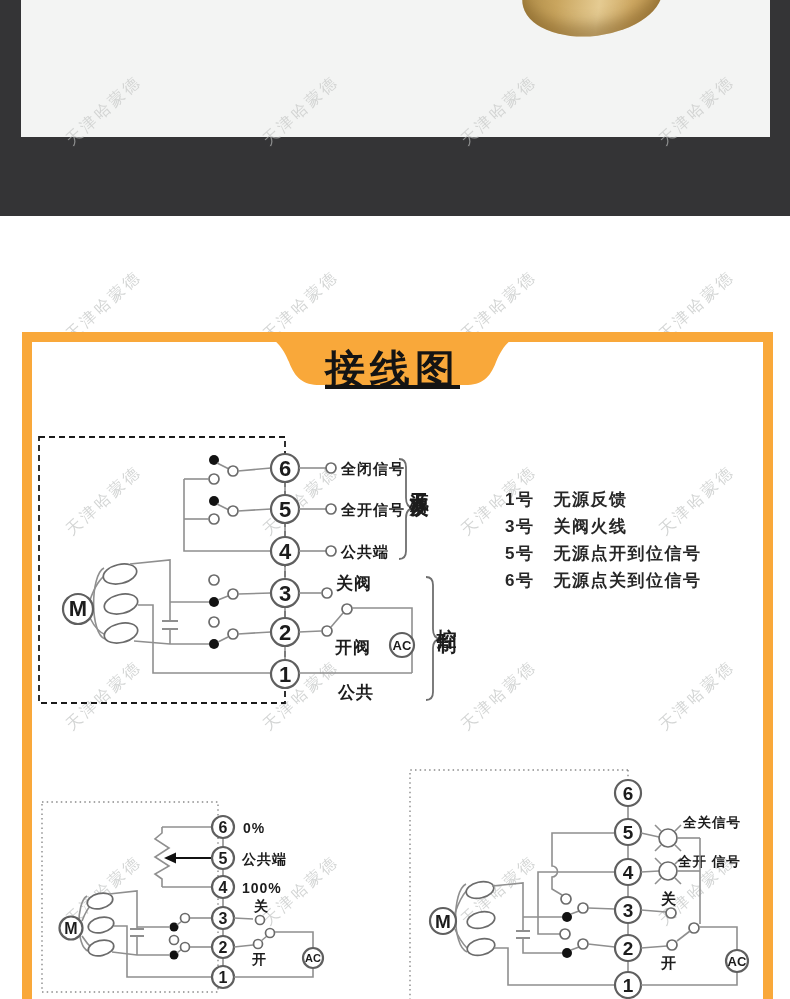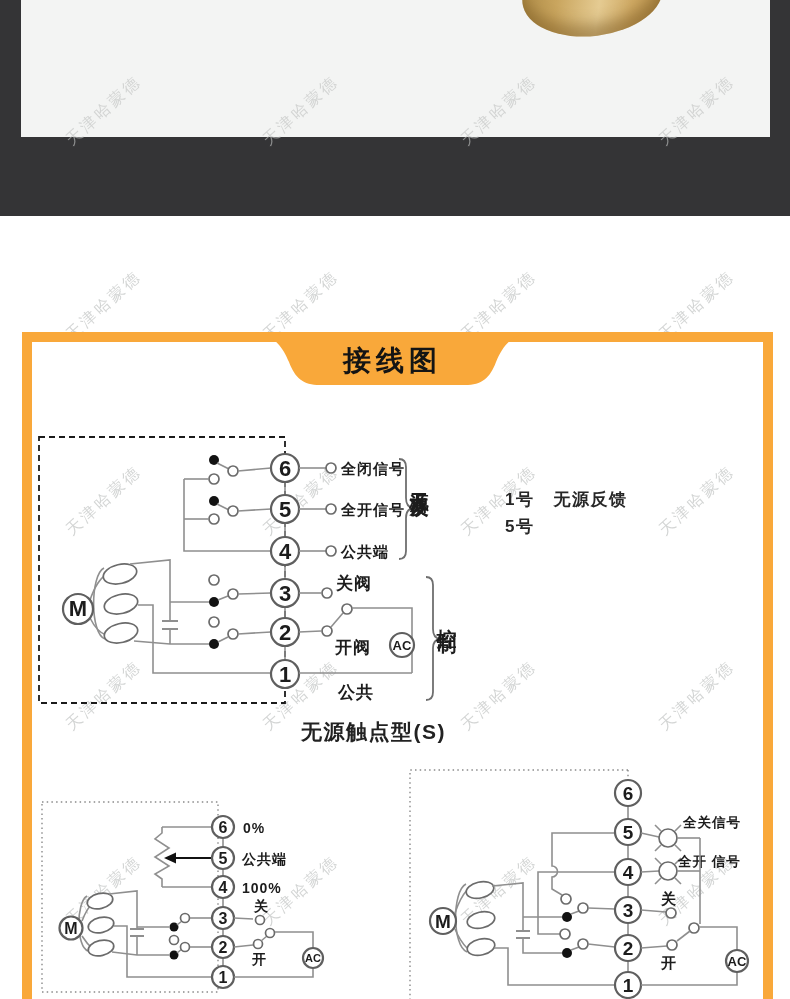--- a/index.html
+++ b/index.html
@@ -24,21 +24,21 @@
     transform:rotate(-42deg); text-align:center; white-space:nowrap; pointer-events:none;
   }
   
   .panel {
     position:absolute; left:22px; top:332px; width:751px; height:680px;
     border:10px solid #F9A83A; background:transparent; z-index:4;
   }
   .banner-svg { position:absolute; left:255px; top:332px; z-index:5; }
   .banner-title {
     position:absolute; left:255px; top:342px; width:275px; z-index:6;
-    text-align:center; font-size:28px; font-weight:bold; color:#141414; letter-spacing:5px;
+    text-align:center; font-size:40px; font-weight:bold; color:#141414; letter-spacing:5px;text-decoration:underline;
   }
   .dia { position:absolute; z-index:5; }
   .notes { position:absolute; left:505px; top:486px; z-index:5; }
   .note-row { display:flex; gap:19px; height:27px; align-items:center;
     font-size:17px; font-weight:bold; color:#272727; letter-spacing:1.5px; white-space:nowrap; }
   .caption { position:absolute; left:301px; top:718px; z-index:5;
     font-size:21px; font-weight:bold; color:#222; letter-spacing:1.5px; }
   .vlabel { position:absolute; z-index:5; font-weight:bold; color:#1d1d1d;
     writing-mode:vertical-rl; text-orientation:upright; white-space:nowrap; }
   .vlabel.feedback { left:406px; top:477px; font-size:19px; letter-spacing:2px; }
@@ -199,25 +199,33 @@
 
   <div class="vlabel feedback">无源反馈</div>
   <div class="vlabel control">控制</div>
 
   <div class="notes">
     <div class="note-row">
       <span>1号</span>
       <span>无源反馈</span>
     </div>
     <div class="note-row">
+      <span>3号</span>
+      <span>关阀火线</span>
+    </div>
+    <div class="note-row">
       <span>5号</span>
+      <span>无源点开到位信号</span>
+    </div>
+    <div class="note-row">
+      <span>6号</span>
+      <span>无源点关到位信号</span>
     </div>
   </div>
 
-  <div class="caption">无源触点型(S)</div>
 
   <svg class="dia" style="left:38px;top:795px;" width="310" height="204" viewBox="38 795 310 204">
     <rect class="dotbox" x="42" y="802" width="176" height="190"></rect>
 
     <g>
       <path class="wire" d="M82,921 Q87,908 93,903"></path>
       <path class="wire" d="M82,936 Q87,944 93,949"></path>
       <path class="wire" d="M87,896 C76,902 76,947 88,951"></path>
       <ellipse class="contact" cx="100" cy="901" rx="13" ry="7.5" transform="rotate(-13 100 901)"></ellipse>
       <ellipse class="contact" cx="101" cy="925" rx="13" ry="7.5" transform="rotate(-13 101 925)"></ellipse>

